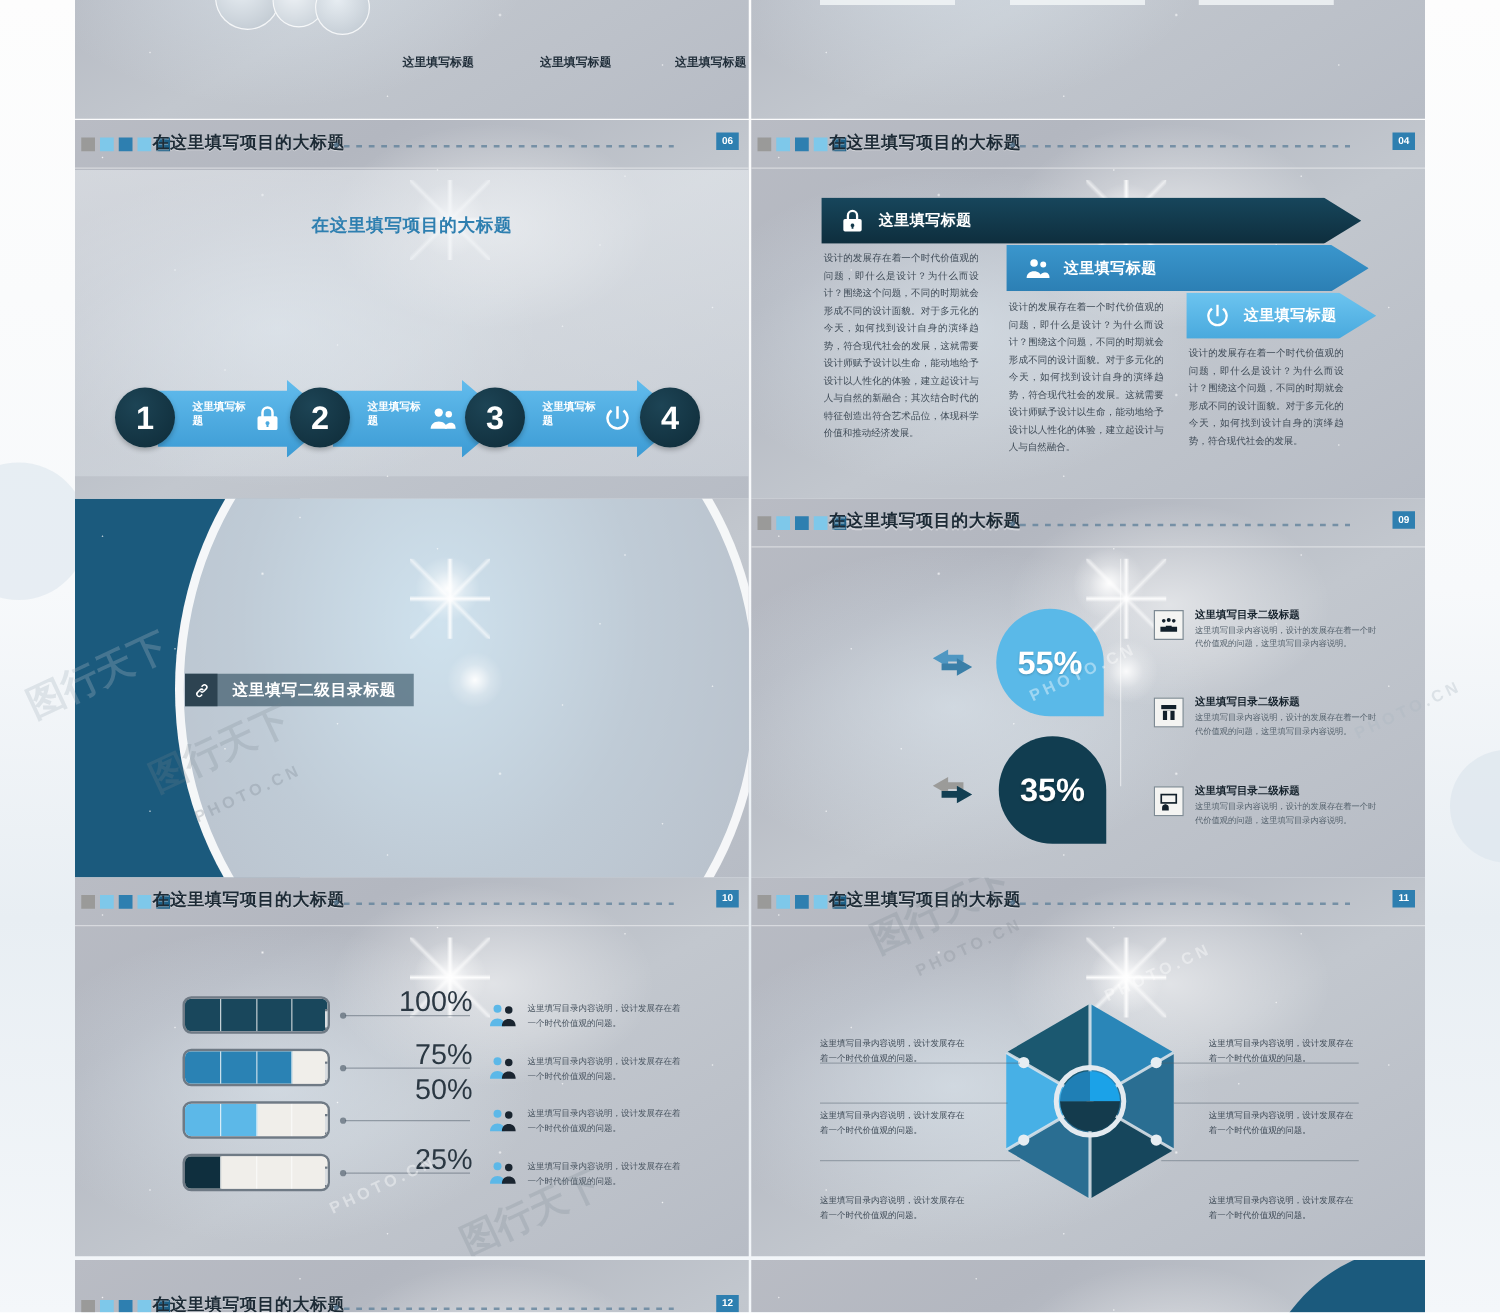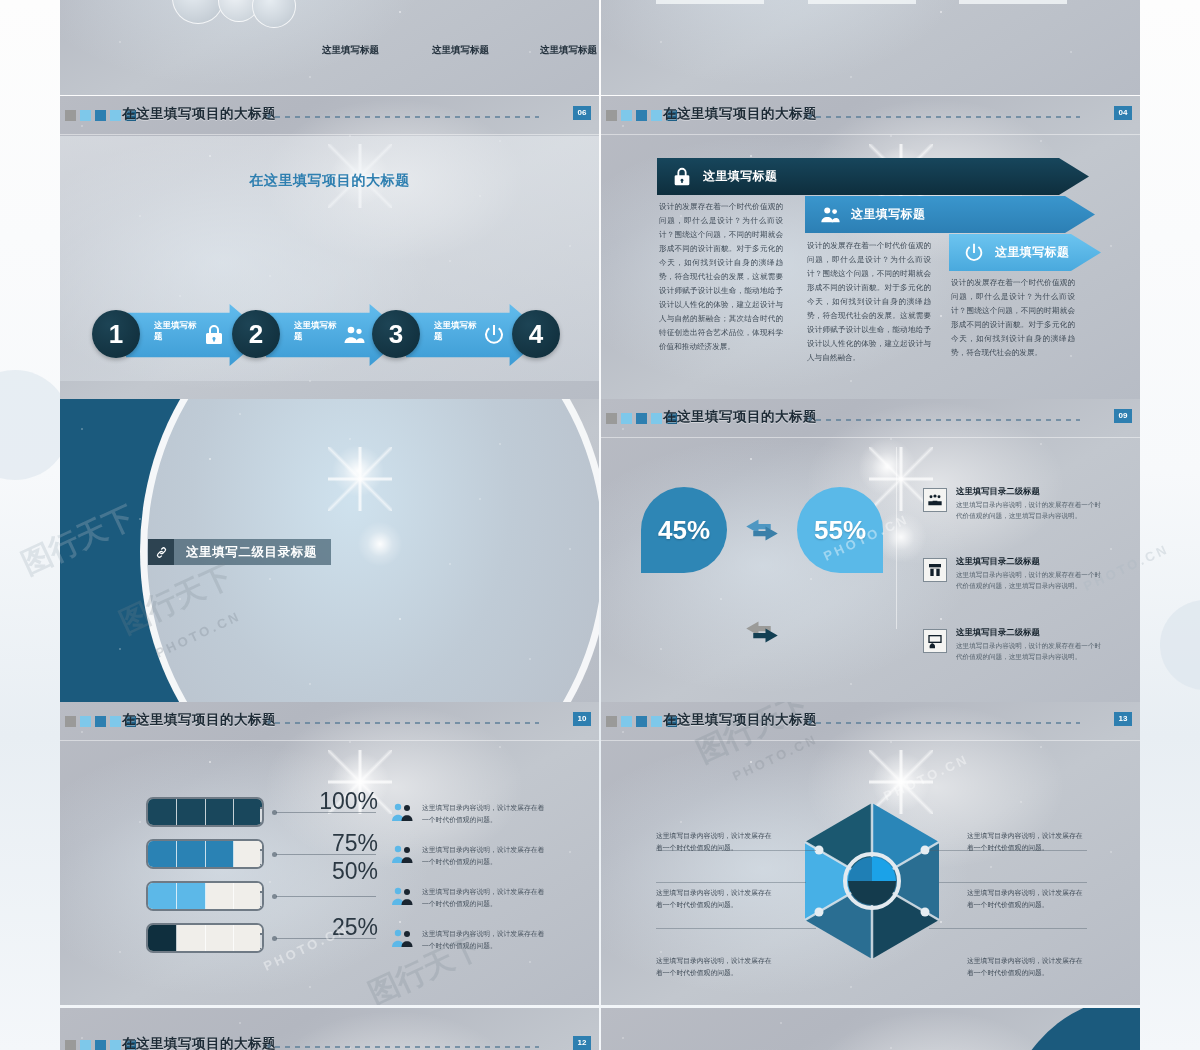--- a/index.html
+++ b/index.html
@@ -382,22 +382,22 @@
           <span class="sq" style="background:#2e7fb0"></span>
           <span class="sq" style="background:#7ec8ea"></span>
           <span class="sq" style="background:#1d5f86"></span>
         </div>
         <div class="head-title">在这里填写项目的大标题</div>
         <div class="head-dots"></div>
         <div class="pagenum">09</div>
       </div>
       <div class="head-rule"></div>
 
-      <div class="drop" style="left:40px; top:88px; background:#2e86b5;">45%</div>
       <div class="drop tr" style="left:196px; top:88px; background:#5ab9e8;">55%</div>
+      <div class="drop tr" style="left:198px; top:190px; background:#113d50;">35%</div>
 
       <span class="swapic" style="left:140px; top:116px;">
         <svg viewBox="0 0 48 32">
           <path d="M20 4 L6 12 L20 20 L20 15 L34 15 L34 9 L20 9 Z" fill="#4f97c2"></path>
           <path d="M28 12 L42 20 L28 28 L28 23 L14 23 L14 17 L28 17 Z" fill="#3a7fa8"></path>
         </svg>
       </span>
       <span class="swapic" style="left:140px; top:218px;">
         <svg viewBox="0 0 48 32">
           <path d="M20 4 L6 12 L20 20 L20 15 L34 15 L34 9 L20 9 Z" fill="#9b9b99"></path>
@@ -558,21 +558,21 @@
       <div class="slide-head">
         <div class="sq-group">
           <span class="sq" style="background:#9a9a99"></span>
           <span class="sq" style="background:#7ec8ea"></span>
           <span class="sq" style="background:#2e7fb0"></span>
           <span class="sq" style="background:#7ec8ea"></span>
           <span class="sq" style="background:#1d5f86"></span>
         </div>
         <div class="head-title">在这里填写项目的大标题</div>
         <div class="head-dots"></div>
-        <div class="pagenum">13</div>
+        <div class="pagenum">11</div>
       </div>
       <div class="head-rule"></div>
 
       <div class="cube" style="left:196px; top:95px;">
         <svg viewBox="0 0 150 168" width="150" height="168">
 
           <path d="M75 6 L75 84 L8 45 L8 45 Z" fill="#1b5870"></path>
 
           <path d="M75 6 L142 45 L75 84 Z" fill="#2a86b8"></path>
 

